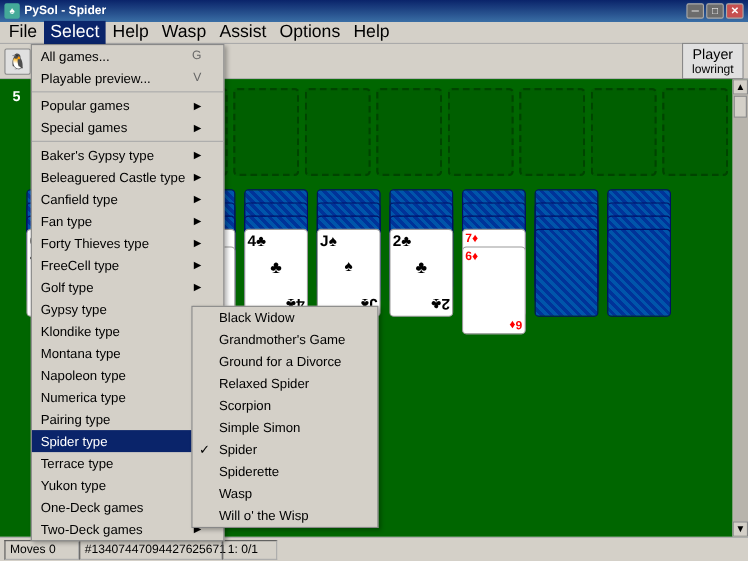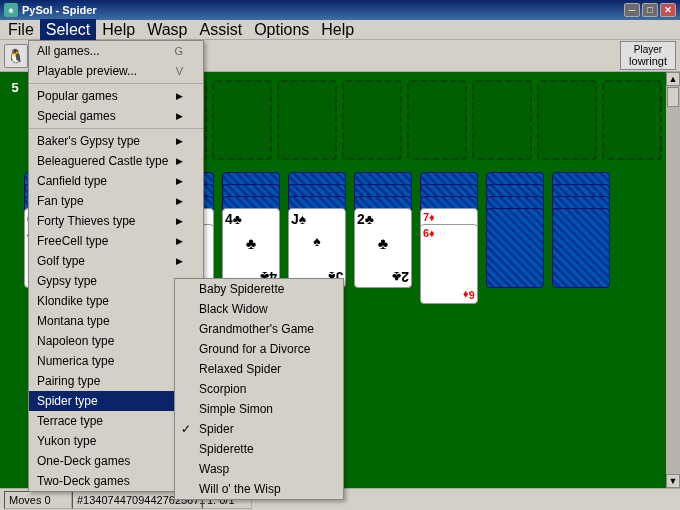--- a/index.html
+++ b/index.html
@@ -271,21 +271,21 @@
   <span class="menu-item">Help</span>
 </div>
 
 <div class="toolbar">
   <div class="toolbar-icon" title="New Game">🐧</div>
   <div class="toolbar-sep"></div>
   <div class="toolbar-icon">😀</div>
   <div class="toolbar-icon" style="color:#00a; font-weight:bold;">?</div>
   <div class="toolbar-icon" style="background:#c00; color:white; border-color:#800;">✕</div>
   <div class="player-box">
-    <div style="font-size:10px;">Player</div>
+    <div style="font-size:13px;">Player</div>
     <div>lowringt</div>
   </div>
 </div>
 
 <div class="main-area">
 
   <div class="game-area">
 
     <div class="deck-area">
       <div class="deck-number">5</div>
@@ -502,24 +502,20 @@
   </div>
   <div class="dropdown-item">
     <span>Two-Deck games</span>
     <span class="arrow">▶</span>
   </div>
 </div>
 
 <div class="spider-submenu">
   <div class="submenu-item">
     <span class="check">&nbsp;</span>
-    <span>Baby Spiderette</span>
-  </div>
-  <div class="submenu-item">
-    <span class="check">&nbsp;</span>
     <span>Black Widow</span>
   </div>
   <div class="submenu-item">
     <span class="check">&nbsp;</span>
     <span>Grandmother's Game</span>
   </div>
   <div class="submenu-item">
     <span class="check">&nbsp;</span>
     <span>Ground for a Divorce</span>
   </div>

